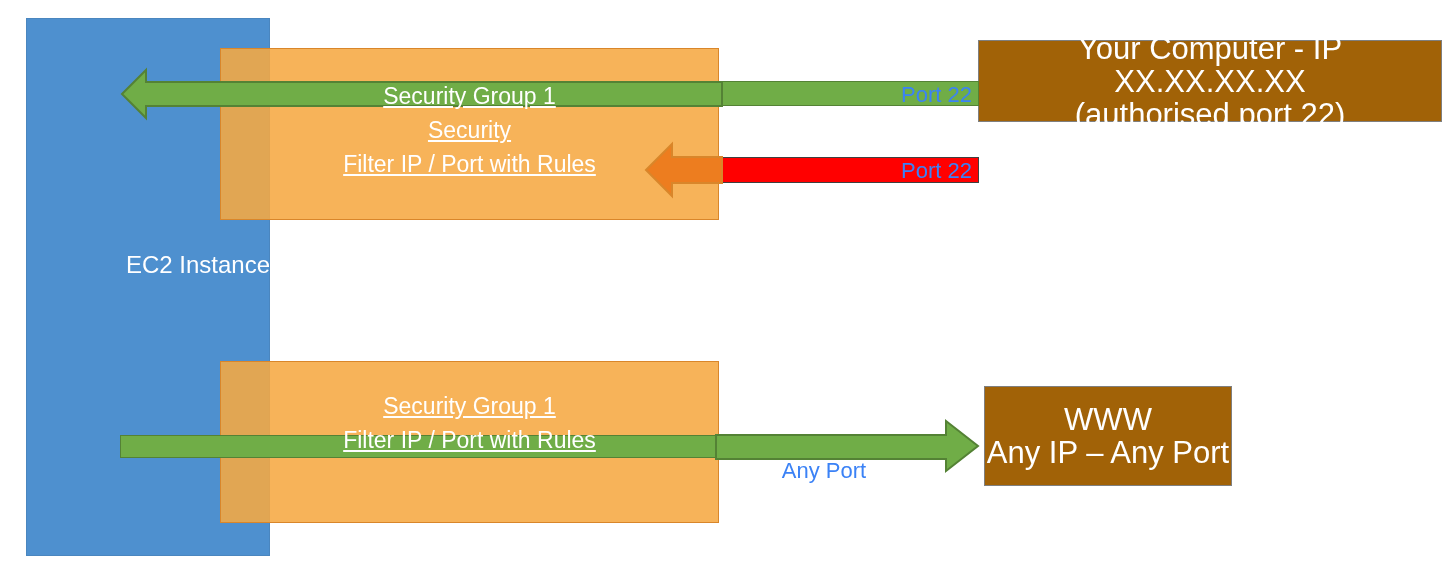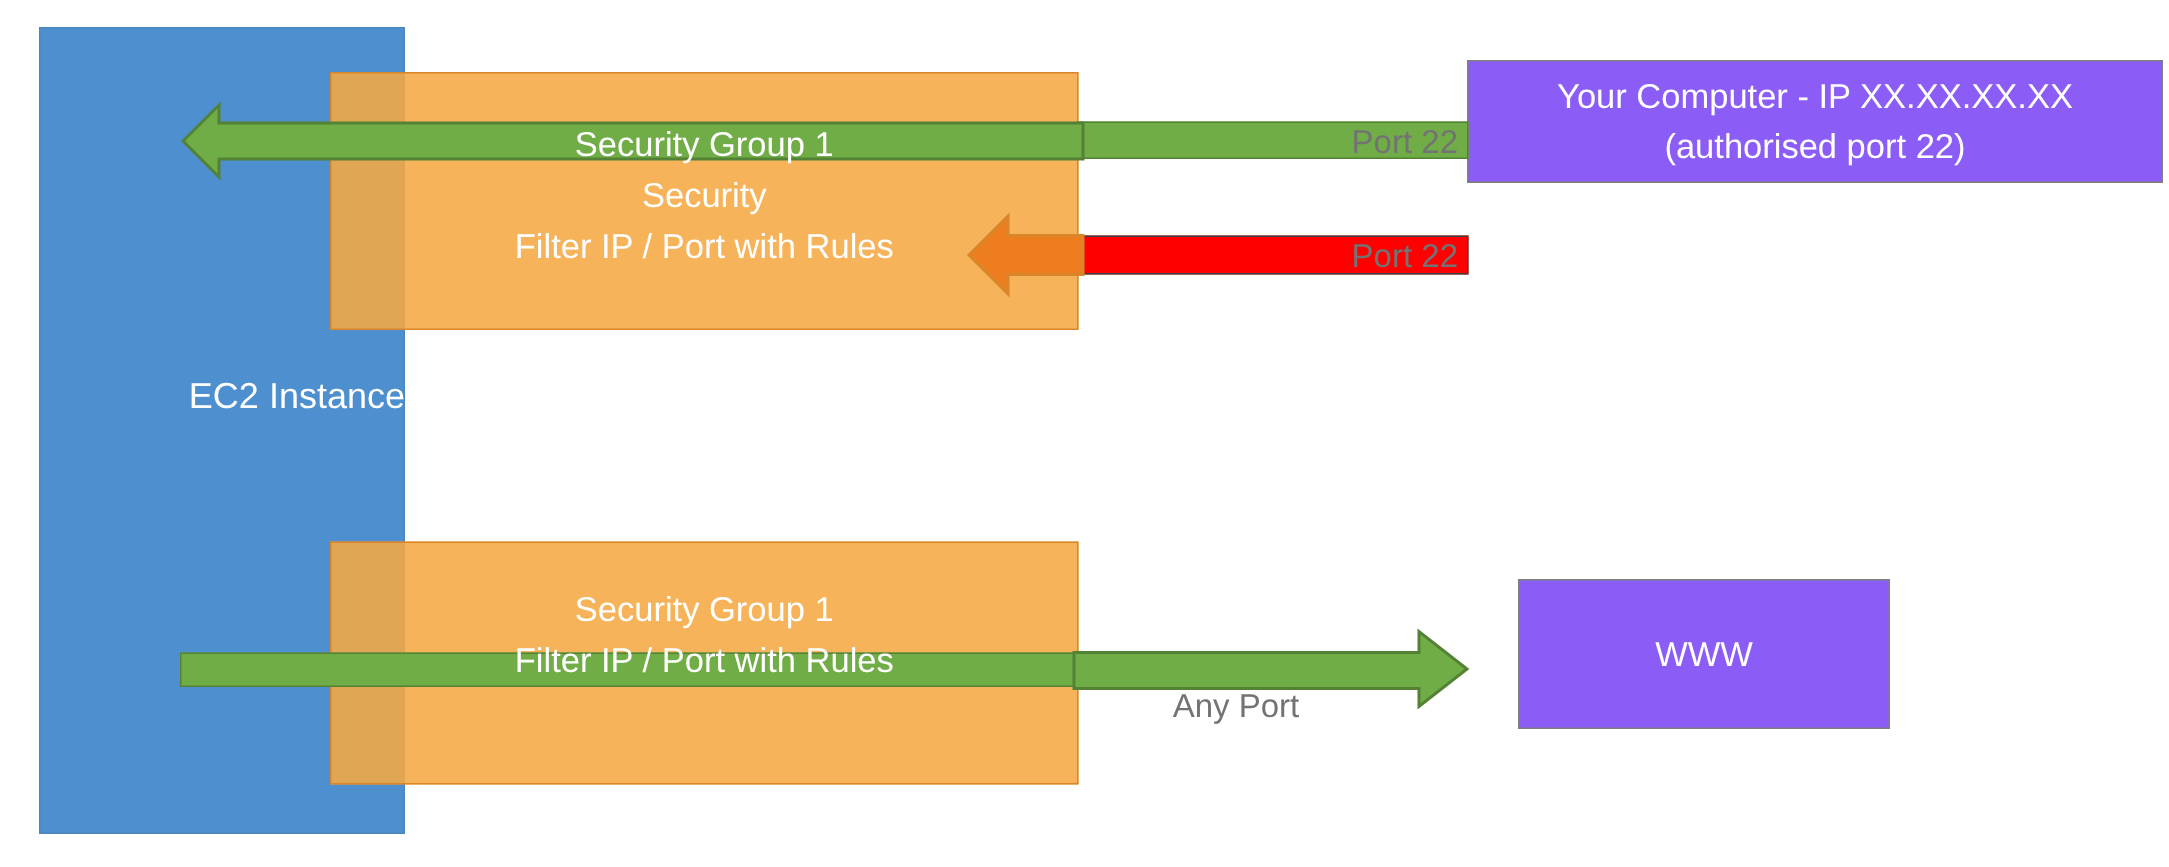--- a/index.html
+++ b/index.html
@@ -53,20 +53,21 @@
   .sg-top    { left: 220px; top: 48px;  width: 499px; height: 172px; }
   .sg-bottom { left: 220px; top: 361px; width: 499px; height: 162px; }
 
   .sg-text {
     text-align: center;
     color: #ffffff;
     font-size: 23px;
     line-height: 34px;
     z-index: 7;
     pointer-events: none;
+    text-decoration: underline;
   }
   .sg-text-top    { left: 220px; top: 79px;  width: 499px; }
   .sg-text-bottom { left: 220px; top: 389px; width: 499px; }
 
   
   .bar { z-index: 5; box-sizing: border-box; }
   .bar-green { background: #70ad47; border: 1px solid #548235; }
   .bar-red   { background: #ff0000; border: 1px solid #404040; }
 
   
@@ -74,39 +75,39 @@
   
   .bar-in-red    { left: 718px; top: 157px; width: 261px; height: 26px; }
   
   .bar-out-stub  { left: 120px; top: 435px; width: 600px; height: 23px; }
 
   
   .arrow-svg { z-index: 5; overflow: visible; }
 
   
   .grey-box {
-    background: #8b5cf6;
+    background: #a16207;
     border: 1px solid #7f7f7f;
     box-sizing: border-box;
     color: #ffffff;
-    font-size: 23px;
+    font-size: 31px;
     line-height: 33px;
     text-align: center;
     z-index: 3;
     display: flex;
     flex-direction: column;
     justify-content: center;
   }
   .grey-your  { left: 978px; top: 40px;  width: 464px; height: 82px; }
   .grey-other { left: 978px; top: 134px; width: 464px; height: 83px; }
-  .grey-www   { left: 984px; top: 386px; width: 248px; height: 100px; margin-left: 28px; }
+  .grey-www   { left: 984px; top: 386px; width: 248px; height: 100px; }
 
   
   .port-label {
-    color: #737373;
+    color: #3b82f6;
     font-size: 22px;
     line-height: 22px;
     z-index: 8;
     pointer-events: none;
     white-space: nowrap;
   }
   .port-in-green { left: 780px; top: 84px;  width: 192px; text-align: right; }
   .port-in-red   { left: 780px; top: 160px; width: 192px; text-align: right; }
   .port-out      { left: 700px; top: 460px; width: 248px; text-align: center; }
 </style>
@@ -156,15 +157,16 @@
   <div class="abs sg-box sg-bottom"></div>
   <div class="abs sg-text sg-text-bottom">
     <div>Security Group 1</div>
     <div>Filter IP / Port with Rules</div>
   </div>
 
   <div class="abs port-label port-out">Any Port</div>
 
   <div class="abs grey-box grey-www">
     <div>WWW</div>
+    <div>Any IP – Any Port</div>
   </div>
 
 </div>
 
 </body></html>

